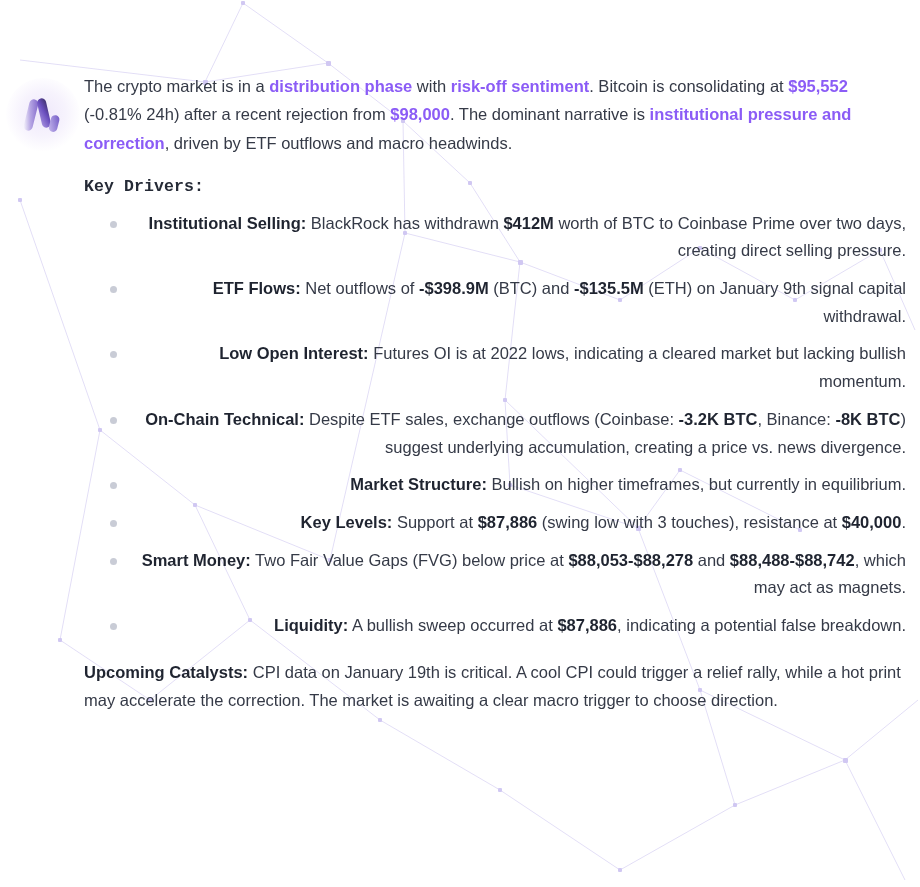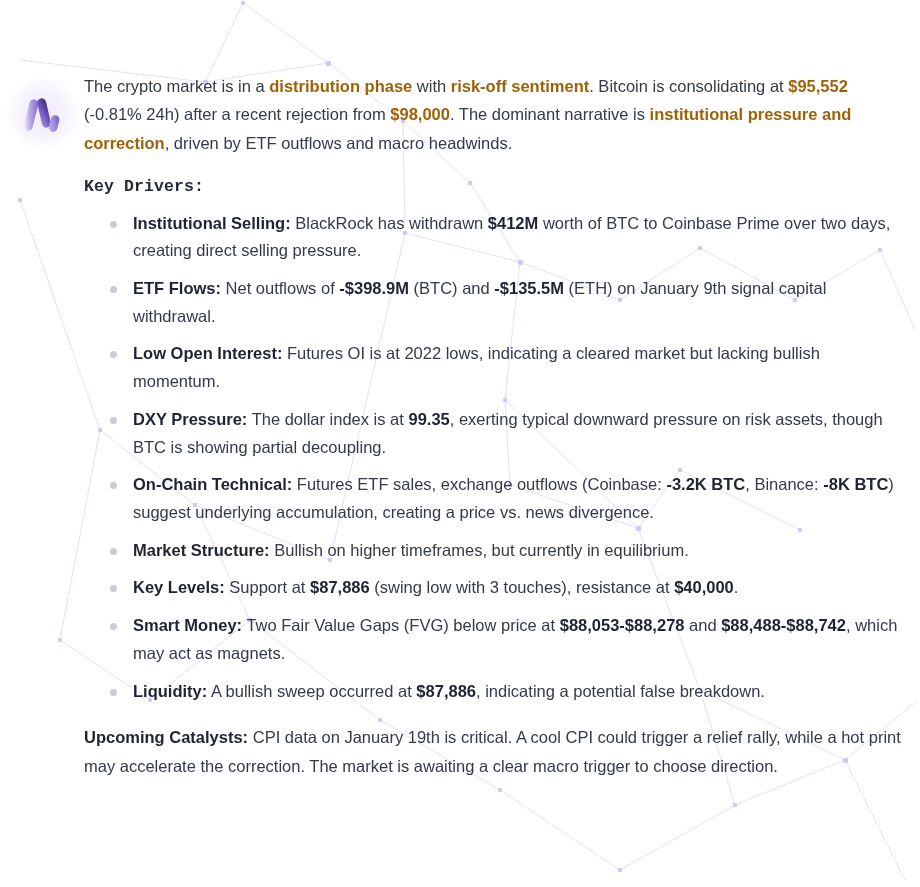--- a/index.html
+++ b/index.html
@@ -98,32 +98,33 @@
   ul.drivers {
     list-style: none;
     margin: 0 0 4px 0;
     padding: 0;
   }
   ul.drivers > li {
     position: relative;
     padding-left: 49px;
     margin-bottom: 10px;
     line-height: 1.68;
+    text-align: right;
   }
   ul.drivers > li::before {
     content: "";
     position: absolute;
     left: 26px;
     top: 11px;
     width: 7px; height: 7px;
     border-radius: 50%;
     background: #c9ccd6;
   }
   b, strong { font-weight: 700; color: #1f2430; }
-  .lead b { color: #a16207; }
+  .lead b { color: #8b5cf6; }
 </style>
 </head>
 <body>
 
 <svg id="bg-constellation" viewBox="0 0 920 887" xmlns="http://www.w3.org/2000/svg">
   <g stroke="#ded9f5" stroke-width="1" fill="none" opacity="0.85">
     <path d="M243 3 L205 82"></path>
     <path d="M243 3 L328 63"></path>
     <path d="M205 82 L328 63"></path>
     <path d="M328 63 L403 121"></path>
@@ -230,22 +231,21 @@
     <div class="assistant-body">
 
       <p class="lead"><span>The crypto market is in a </span><b>distribution phase</b><span> with </span><b>risk-off sentiment</b><span>. Bitcoin is consolidating at </span><b>$95,552</b><span> (-0.81% 24h) after a recent rejection from </span><b>$98,000</b><span>. The dominant narrative is </span><b>institutional pressure and correction</b><span>, driven by ETF outflows and macro headwinds.</span></p>
 
       <div class="section-head">Key Drivers:</div>
 
       <ul class="drivers">
         <li><b>Institutional Selling:</b><span> BlackRock has withdrawn </span><b>$412M</b><span> worth of BTC to Coinbase Prime over two days, creating direct selling pressure.</span></li>
         <li><b>ETF Flows:</b><span> Net outflows of </span><b>-$398.9M</b><span> (BTC) and </span><b>-$135.5M</b><span> (ETH) on January 9th signal capital withdrawal.</span></li>
         <li><b>Low Open Interest:</b><span> Futures OI is at 2022 lows, indicating a cleared market but lacking bullish momentum.</span></li>
-        <li><b>DXY Pressure:</b><span> The dollar index is at </span><b>99.35</b><span>, exerting typical downward pressure on risk assets, though BTC is showing partial decoupling.</span></li>
-        <li><b>On-Chain Technical:</b><span> Futures ETF sales, exchange outflows (Coinbase: </span><b>-3.2K BTC</b><span>, Binance: </span><b>-8K BTC</b><span>) suggest underlying accumulation, creating a price vs. news divergence.</span></li>
+        <li><b>On-Chain Technical:</b><span> Despite ETF sales, exchange outflows (Coinbase: </span><b>-3.2K BTC</b><span>, Binance: </span><b>-8K BTC</b><span>) suggest underlying accumulation, creating a price vs. news divergence.</span></li>
       </ul>
 
 
       <ul class="drivers">
         <li><b>Market Structure:</b><span> Bullish on higher timeframes, but currently in equilibrium.</span></li>
         <li><b>Key Levels:</b><span> Support at </span><b>$87,886</b><span> (swing low with 3 touches), resistance at </span><b>$40,000</b><span>.</span></li>
         <li><b>Smart Money:</b><span> Two Fair Value Gaps (FVG) below price at </span><b>$88,053-$88,278</b><span> and </span><b>$88,488-$88,742</b><span>, which may act as magnets.</span></li>
         <li><b>Liquidity:</b><span> A bullish sweep occurred at </span><b>$87,886</b><span>, indicating a potential false breakdown.</span></li>
       </ul>
 

